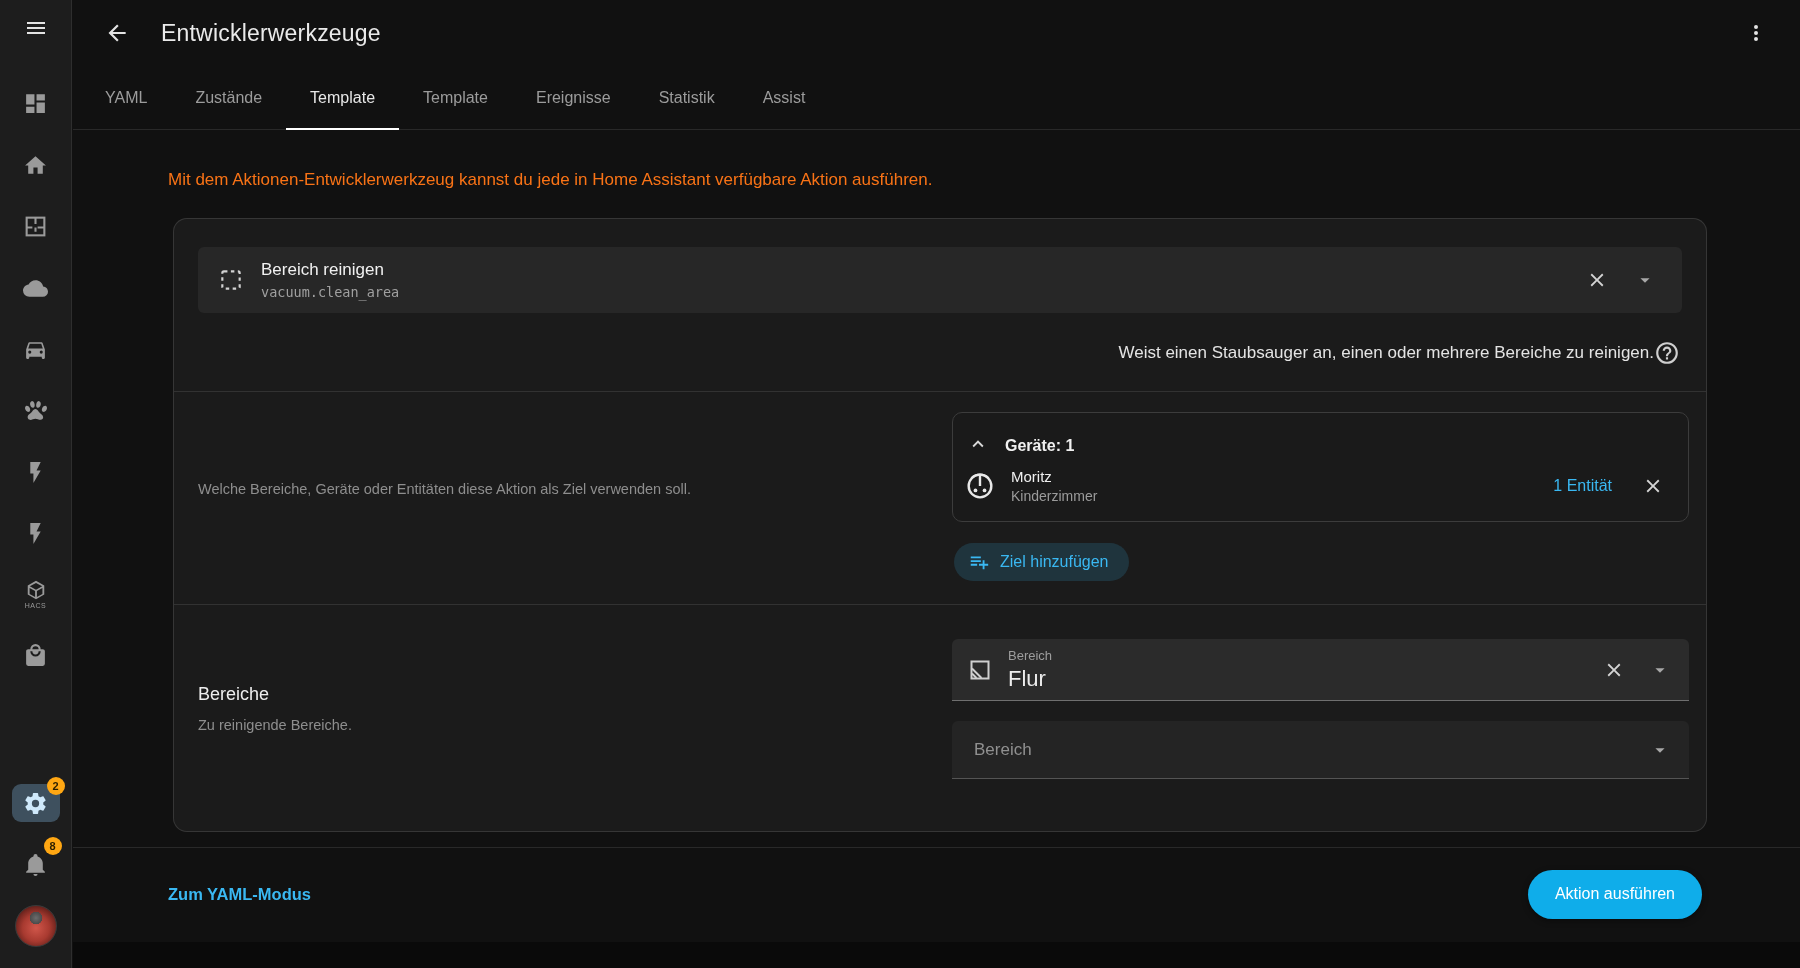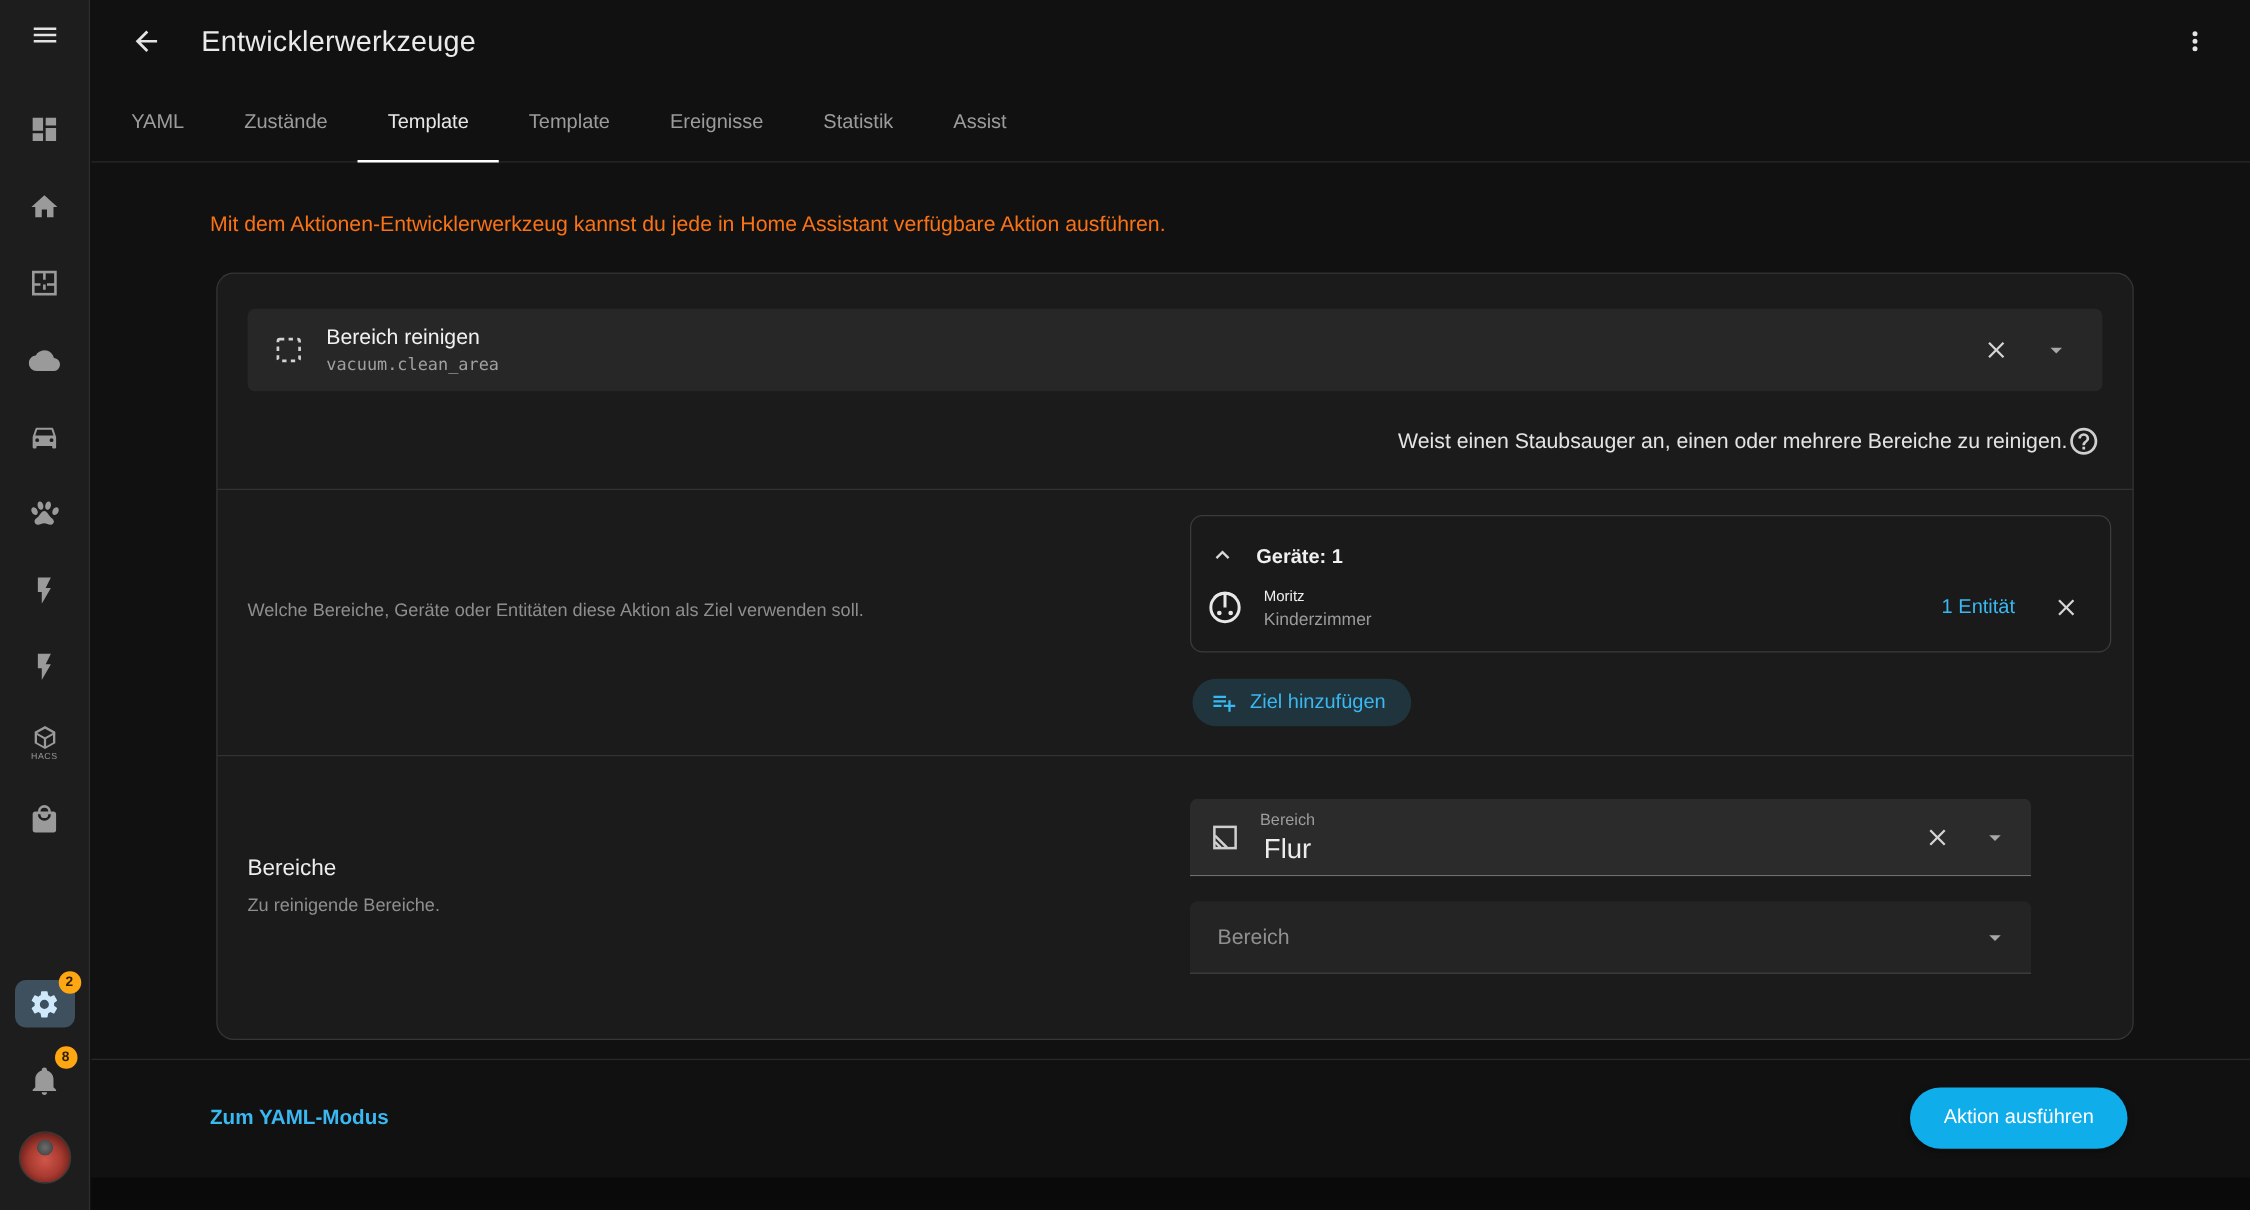--- a/index.html
+++ b/index.html
@@ -104,38 +104,38 @@
   .expander {
     position:absolute; top:193px; left:778px; width:737px; height:110px;
     background:#1a1a1a; border:1px solid #3c3c3c; border-radius:10px;
   }
   .exp-header { display:flex; align-items:flex-end; height:42px; padding:0 14px; cursor:pointer; }
   .exp-label { font-size:16px; font-weight:700; color:#f0f0f0; margin-left:16px; }
   .chev { color:#d9d9d9; }
   .dev-row { display:flex; align-items:center; padding:0 24px 0 11px; height:62px; cursor:pointer; }
   .dev-icon { color:#e8e8e8; }
   .dev-text { margin-left:15px; }
-  .dev-name { font-size:12px; color:#efefef; }
+  .dev-name { font-size:15px; color:#efefef; }
   .dev-area { font-size:14px; color:#9b9b9b; margin-top:3px; }
   .dev-right { margin-left:auto; display:flex; align-items:center; gap:30px; }
   .entity-count { font-size:16px; font-weight:500; color:var(--accent); cursor:pointer; }
 
   .add-target {
     position:absolute; top:324px; left:780px; height:38px;
     display:inline-flex; align-items:center; gap:10px;
     padding:0 20px 0 14px; border:none; border-radius:19px;
     background:rgba(58,184,242,0.16); color:var(--accent);
     font-family:inherit; font-size:16px; font-weight:500; cursor:pointer;
   }
 
   .field {
-    position:absolute; left:778px; width:673px;
+    position:absolute; left:778px; width:737px;
     background:#2b2b2b; border-radius:6px 6px 0 0;
     border-bottom:1px solid rgba(255,255,255,0.32);
-    display:flex; align-items:center; cursor:pointer;text-align:center;
+    display:flex; align-items:center; cursor:pointer;
   }
   .field-1 { top:420px; height:62px; padding:0 14px 0 16px; }
   .field-2 { top:502px; height:58px; padding:0 14px 0 22px; background:#242424; border-bottom-color:rgba(255,255,255,0.22); }
   .fld-icon { color:#cfcfcf; }
   .fld-text { margin-left:16px; }
   .fld-label { font-size:13px; color:#9d9d9d; }
   .fld-value { font-size:22px; color:#ededed; margin-top:3px; }
   .fld-placeholder { font-size:17px; color:#909090; }
   .fld-controls { margin-left:auto; display:flex; align-items:center; gap:24px; padding-right:4px; }
 

